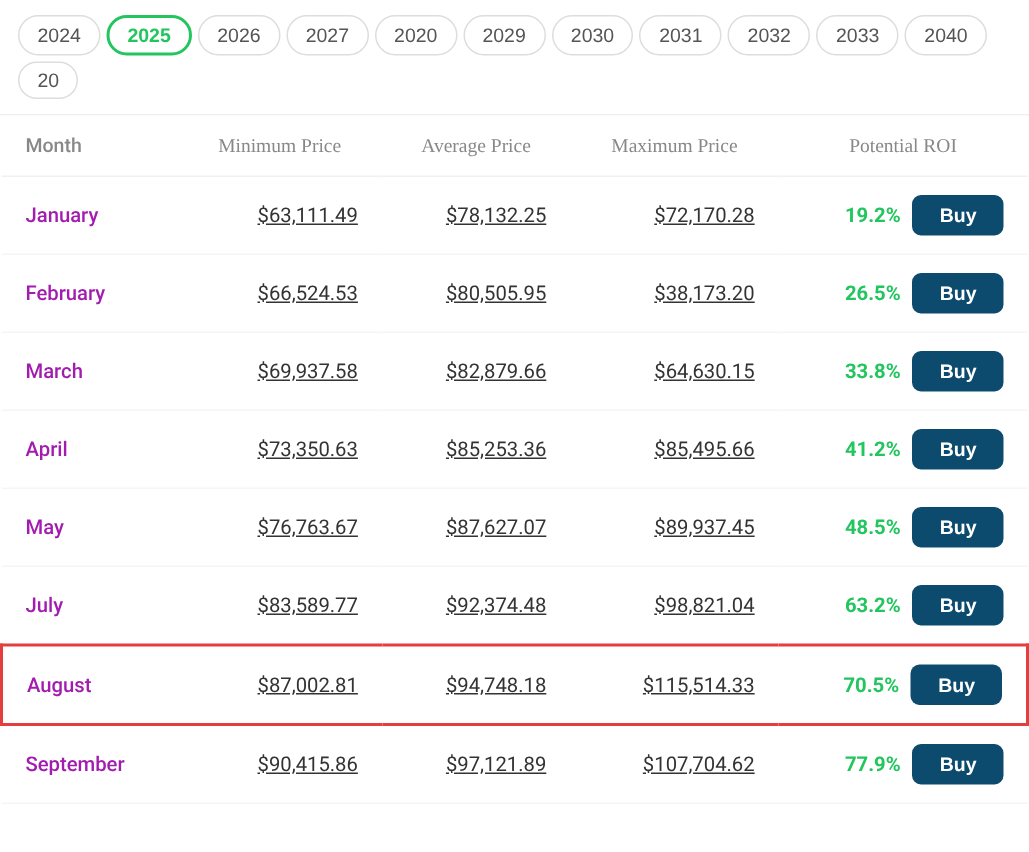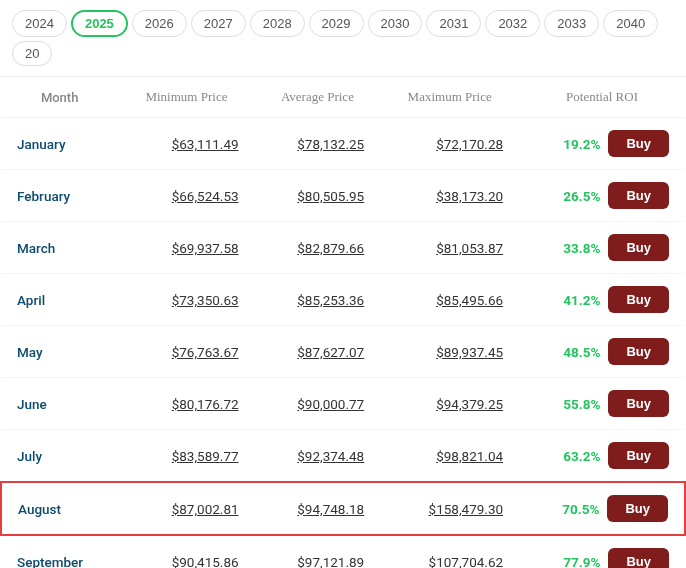--- a/index.html
+++ b/index.html
@@ -39,21 +39,21 @@
     
     .price-table {
       width: 100%;
       border-collapse: collapse;
     }
     .price-table thead tr {
       background: #fff;
     }
     .price-table thead th {
       padding: 12px 16px;
-      text-align: center;
+      text-align: left;
       font-weight: 500;
       font-size: 13px;
       color: #888;
       border-bottom: 1px solid #f0f0f0;
     }
     .price-table thead th:not(:first-child) {
       text-align: center;
       font-family: Liberation Serif, serif;
     }
     .price-table tbody tr {
@@ -64,33 +64,33 @@
       background: #fff;
     }
     .price-table tbody td {
       padding: 12px 16px;
       font-size: 13.5px;
     }
     .price-table tbody td:not(:first-child) {
       text-align: right;
     }
     .month-name {
-      color: #0c4a6e;
+      color: #a21caf;
       font-weight: 500;
     }
     .price-value {
       color: #333;
       text-decoration: underline;
     }
     .roi-value {
       color: #22c55e;
       font-weight: 700;
     }
     .buy-btn {
-      background: #7f1d1d;
+      background: #0c4a6e;
       color: #fff;
       border: none;
       border-radius: 6px;
       padding: 6px 18px;
       font-size: 13px;
       font-weight: 600;
       cursor: pointer;
     }
     .actions-cell {
       display: flex;
@@ -101,21 +101,21 @@
   </style>
 </head>
 <body>
 
 <div class="container">
   <div class="year-tabs" id="year-tabs-bar">
       <button class="year-tab">2024</button>
       <button class="year-tab active">2025</button>
       <button class="year-tab">2026</button>
       <button class="year-tab">2027</button>
-      <button class="year-tab">2028</button>
+      <button class="year-tab">2020</button>
       <button class="year-tab">2029</button>
       <button class="year-tab">2030</button>
       <button class="year-tab">2031</button>
       <button class="year-tab">2032</button>
       <button class="year-tab">2033</button>
       <button class="year-tab">2040</button>
       <button class="year-tab">20</button>
     </div>
   <table class="price-table">
     <thead>
@@ -149,21 +149,21 @@
             <div class="actions-cell">
               <span class="roi-value">26.5%</span>
               <button class="buy-btn">Buy</button>
             </div>
           </td>
         </tr>
         <tr>
           <td><span class="month-name">March</span></td>
           <td class="price-value">$69,937.58</td>
           <td class="price-value">$82,879.66</td>
-          <td class="price-value">$81,053.87</td>
+          <td class="price-value">$64,630.15</td>
           <td>
             <div class="actions-cell">
               <span class="roi-value">33.8%</span>
               <button class="buy-btn">Buy</button>
             </div>
           </td>
         </tr>
         <tr>
           <td><span class="month-name">April</span></td>
           <td class="price-value">$73,350.63</td>
@@ -182,48 +182,36 @@
           <td class="price-value">$87,627.07</td>
           <td class="price-value">$89,937.45</td>
           <td>
             <div class="actions-cell">
               <span class="roi-value">48.5%</span>
               <button class="buy-btn">Buy</button>
             </div>
           </td>
         </tr>
         <tr>
-          <td><span class="month-name">June</span></td>
-          <td class="price-value">$80,176.72</td>
-          <td class="price-value">$90,000.77</td>
-          <td class="price-value">$94,379.25</td>
-          <td>
-            <div class="actions-cell">
-              <span class="roi-value">55.8%</span>
-              <button class="buy-btn">Buy</button>
-            </div>
-          </td>
-        </tr>
-        <tr>
           <td><span class="month-name">July</span></td>
           <td class="price-value">$83,589.77</td>
           <td class="price-value">$92,374.48</td>
           <td class="price-value">$98,821.04</td>
           <td>
             <div class="actions-cell">
               <span class="roi-value">63.2%</span>
               <button class="buy-btn">Buy</button>
             </div>
           </td>
         </tr>
         <tr class="highlighted">
           <td><span class="month-name">August</span></td>
           <td class="price-value">$87,002.81</td>
           <td class="price-value">$94,748.18</td>
-          <td class="price-value">$158,479.30</td>
+          <td class="price-value">$115,514.33</td>
           <td>
             <div class="actions-cell">
               <span class="roi-value">70.5%</span>
               <button class="buy-btn">Buy</button>
             </div>
           </td>
         </tr>
         <tr>
           <td><span class="month-name">September</span></td>
           <td class="price-value">$90,415.86</td>

